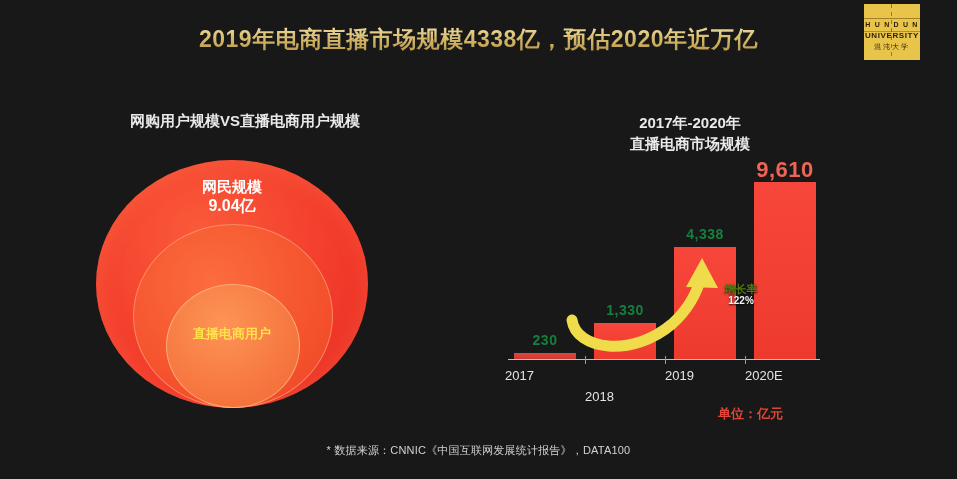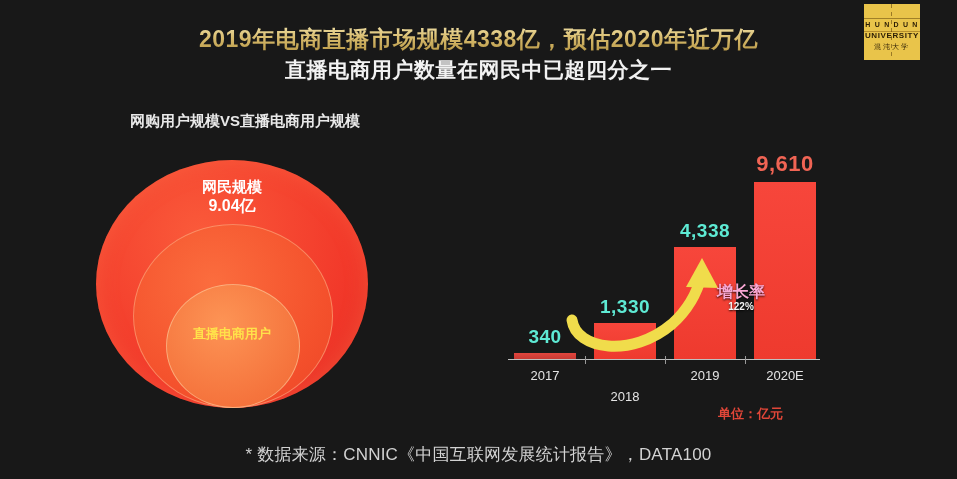--- a/index.html
+++ b/index.html
@@ -75,65 +75,68 @@
   .lb-in .vl{font-size:15px;}
 
   
   .chart{position:absolute;left:508px;top:168px;width:312px;height:192px;}
   .axis{position:absolute;left:0;bottom:0;width:312px;height:1px;background:#BFBFBF;}
   .tick{position:absolute;bottom:-4px;width:1px;height:8px;background:#9A9A9A;}
   .bars{position:absolute;left:0;bottom:1px;width:312px;height:191px;}
   .bar{position:absolute;bottom:0;background:linear-gradient(180deg,#F7463B 0%,#EE3A2E 100%);}
   .bar.dim{background:linear-gradient(180deg,#E2463E 0%,#C83A33 100%);}
   .bar-val{position:absolute;text-align:center;font-weight:700;
-    font-size:19px;color:#5eead4;letter-spacing:.5px;white-space:nowrap;}
+    font-size:14px;color:#15803d;letter-spacing:.5px;white-space:nowrap;}
   .bar-val.hi{color:#F06454;font-size:22px;}
-  .cat{position:absolute;top:200px;text-align:center;font-size:13px;color:#E4E4E4;
+  .cat{position:absolute;top:200px;font-size:13px;color:#E4E4E4;
     font-weight:400;white-space:nowrap;}
 
   
   .arrow-svg{position:absolute;left:60px;top:86px;width:160px;height:108px;overflow:visible;}
   .grow{position:absolute;left:196px;top:115px;width:74px;text-align:center;
     line-height:1.1;}
-  .grow .g1{display:block;font-size:16px;font-weight:700;color:#f9a8d4;
+  .grow .g1{display:block;font-size:11px;font-weight:700;color:#4d7c0f;
     text-shadow:0 1px 2px rgba(0,0,0,.85);}
   .grow .g2{display:block;font-size:10px;font-weight:700;color:#F4F4F4;
     text-shadow:0 1px 2px rgba(0,0,0,.85);}
 
   .unit{position:absolute;left:718px;top:405px;font-size:13px;color:#E04638;
     font-weight:700;white-space:nowrap;}
 
   .footnote{position:absolute;left:0;right:0;top:443px;text-align:center;
-    font-size:17px;color:#D2D2D2;letter-spacing:.2px;}
+    font-size:11px;color:#D2D2D2;letter-spacing:.2px;}
 </style>
 </head>
 <body>
 
 <div class="stage">
 
   <div class="logo">
     <div class="hline"></div>
     <div class="vline2"></div>
     <div class="hline2"></div>
     <div class="txt">
       <div class="l1">H U N D U N</div>
       <div class="l2">UNIVERSITY</div>
       <div class="l3">混沌大学</div>
     </div>
   </div>
 
   <div class="title-wrap">
     <div class="title1">2019年电商直播市场规模4338亿，预估2020年近万亿</div>
-    <div class="title2">直播电商用户数量在网民中已超四分之一</div>
   </div>
 
   <div class="sec-head sec-left">
     <div>网购用户规模VS直播电商用户规模</div>
   </div>
 
+  <div class="sec-head sec-right">
+    <div>2017年-2020年</div>
+    <div>直播电商市场规模</div>
+  </div>
 
   <div class="venn">
     <div class="circle c-outer"></div>
     <div class="circle c-mid"></div>
     <div class="circle c-in"></div>
 
     <div class="clabel lb-outer">
       <span class="nm">网民规模</span>
       <span class="vl">9.04亿</span>
     </div>
@@ -145,24 +148,24 @@
   </div>
 
   <div class="chart">
     <div class="bars">
       <div class="bar dim" style="left:6px;width:62px;height:6px;"></div>
       <div class="bar" style="left:86px;width:62px;height:36px;"></div>
       <div class="bar" style="left:166px;width:62px;height:112px;"></div>
       <div class="bar" style="left:246px;width:62px;height:177px;"></div>
     </div>
 
-    <div class="bar-val" style="left:-2px;width:78px;bottom:12px;">340</div>
+    <div class="bar-val" style="left:-2px;width:78px;bottom:12px;">230</div>
     <div class="bar-val" style="left:72px;width:90px;bottom:42px;">1,330</div>
     <div class="bar-val" style="left:150px;width:94px;bottom:118px;">4,338</div>
-    <div class="bar-val hi" style="left:230px;width:94px;bottom:183px;">9,610</div>
+    <div class="bar-val hi" style="left:230px;width:94px;bottom:177px;">9,610</div>
 
     <svg class="arrow-svg" viewBox="0 0 160 108">
       <path d="M4,66 C8,96 64,104 104,70 C122,54 130,36 134,20" fill="none" stroke="#F0DC4B" stroke-width="11" stroke-linecap="round"></path>
       <path d="M134,4 L150,34 L118,33 Z" fill="#F0DC4B"></path>
     </svg>
 
     <div class="grow">
       <span class="g1">增长率</span>
       <span class="g2">122%</span>
     </div>

